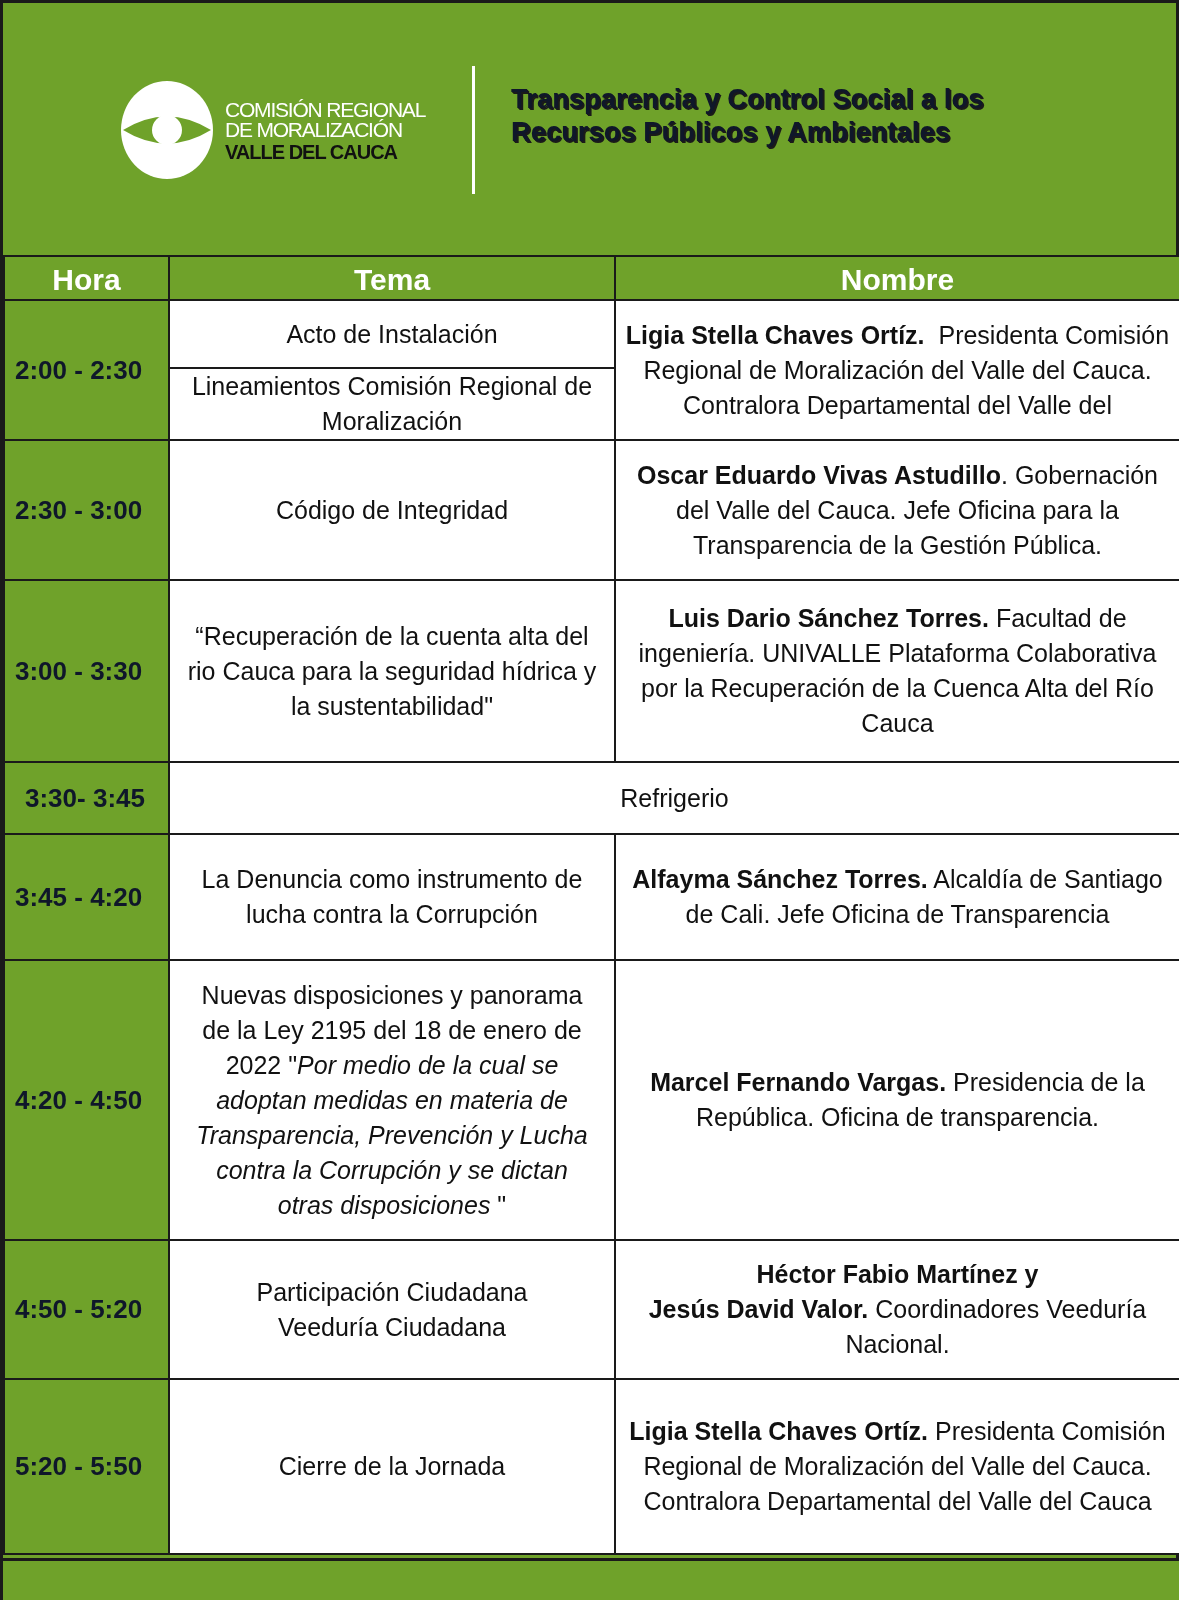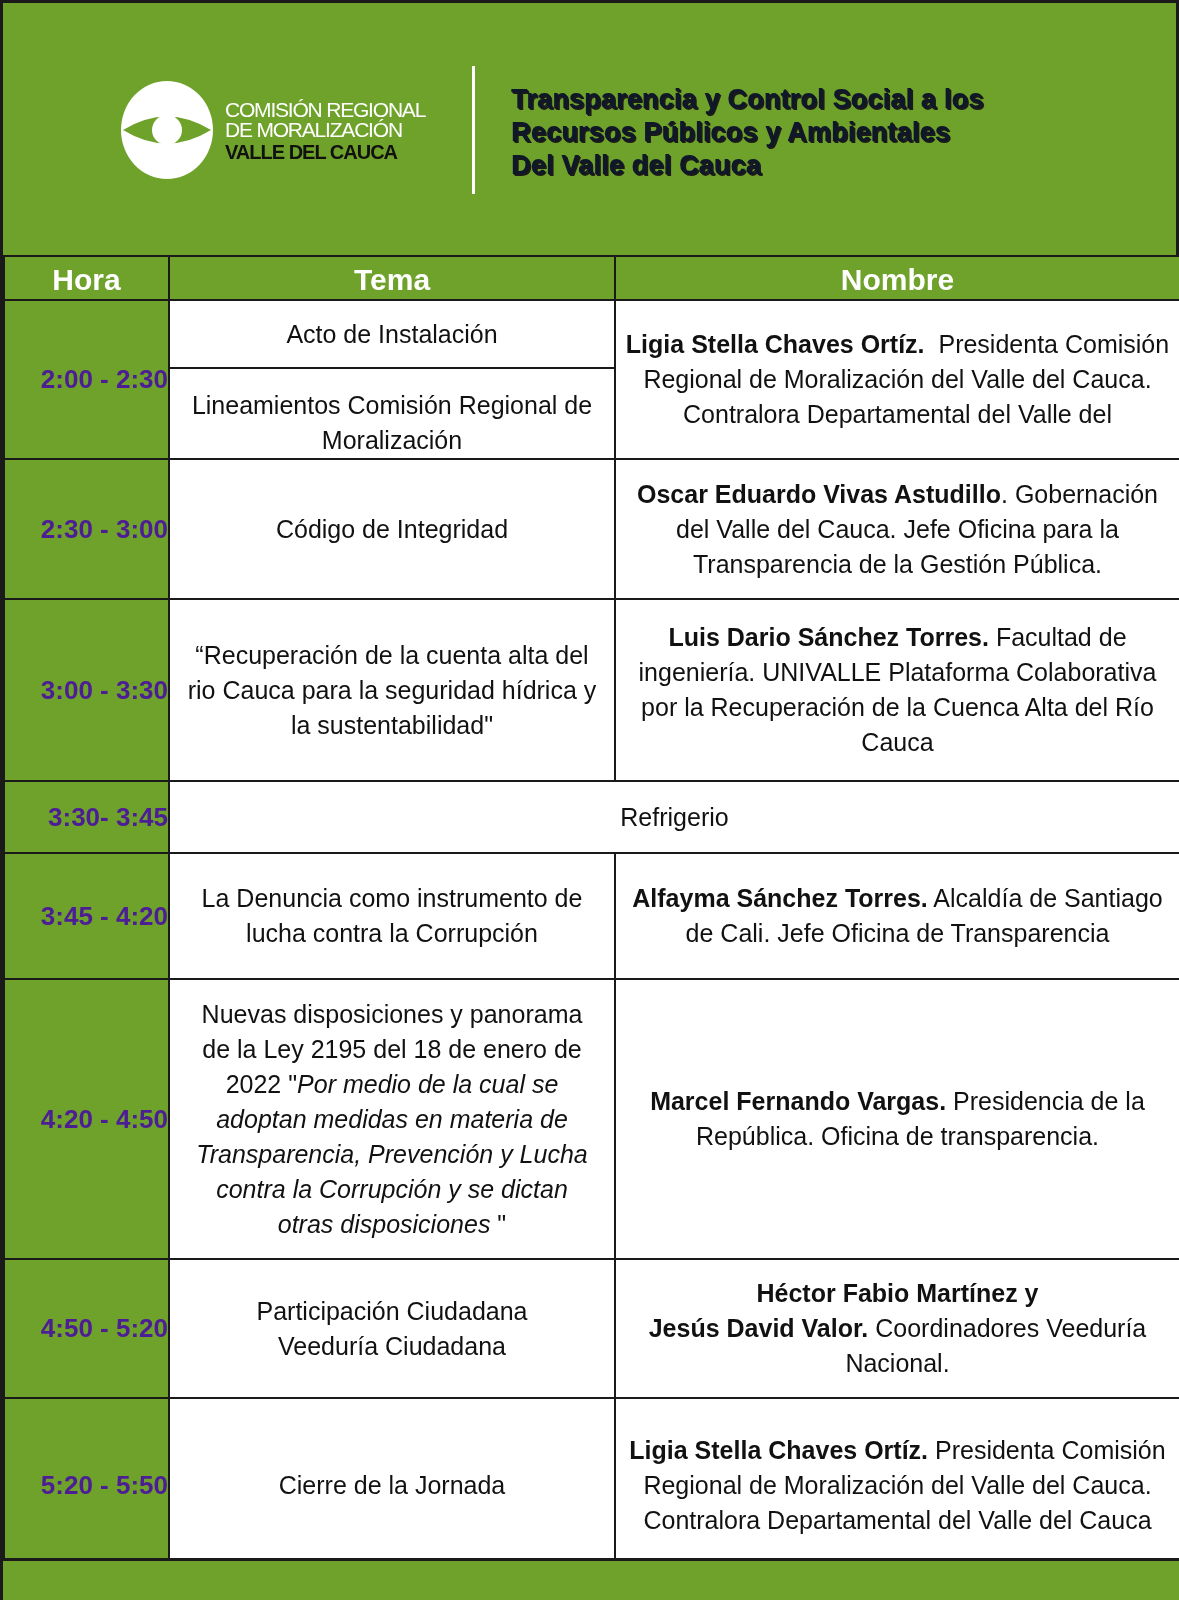--- a/index.html
+++ b/index.html
@@ -16,28 +16,28 @@
   .logo-line3 { display: block; font-size: 20px; color: #111; font-weight: bold; letter-spacing: -1px; margin-top: 2px; }
   .divider { position: absolute; left: 469px; top: 63px; width: 3px; height: 128px; background: #fff; }
   .title { position: absolute; left: 508px; top: 80px; color: #0f172a; font-weight: bold; font-size: 27px; line-height: 33px;
            text-shadow: 2px 2px 0 #1a1a1a, 1px 1px 0 #1a1a1a; letter-spacing: 0.2px; }
   .title span { display: block; }
 
   
   .tbl { position: absolute; left: 0; top: 252px; width: 1176px; border-collapse: collapse; table-layout: fixed; }
   .tbl td, .tbl th { border: 2px solid #1a1a1a; text-align: center; vertical-align: middle; }
   .tbl th { background: #6fa22a; color: #fff; font-size: 30px; font-weight: bold; height: 44px; padding-top: 4px; }
-  .tbl td.hora { background: #6fa22a; color: #4c1d95; font-weight: bold; font-size: 26px; text-align: right; padding-left: 10px; }
+  .tbl td.hora { background: #6fa22a; color: #0f172a; font-weight: bold; font-size: 26px; text-align: left; padding-left: 10px; }
   .tbl td.tema, .tbl td.nombre { background: #fff; font-size: 25px; line-height: 35px; color: #111; }
   .tbl td.nombre { padding: 16px 4px; }
   .tbl td.tema { padding: 0 8px; }
   .b { font-weight: bold; }
   .i { font-style: italic; }
   .line { display: block; }
-  .sub { display: flex; flex-direction: column; height: 100%; gap: 19px; }
+  .sub { display: flex; flex-direction: column; height: 100%; }
   .sub-top { border-bottom: 2px solid #1a1a1a; height: 68px; display: flex; align-items: center; justify-content: center; }
   .sub-bot { flex: 1; display: flex; flex-direction: column; justify-content: center; }
   .nm { overflow: hidden; }
 
   .footer-band { position: absolute; left: 0; top: 1555px; width: 1176px; height: 45px; background: #6fa22a; border-top: 3px solid #1a1a1a; }
 </style>
 </head>
 <body>
 
 <div class="frame">
@@ -50,21 +50,20 @@
     </svg>
     <div class="logo-text">
       <span class="logo-line1">COMISIÓN REGIONAL</span>
       <span class="logo-line2">DE MORALIZACIÓN</span>
       <span class="logo-line3">VALLE DEL CAUCA</span>
     </div>
     <div class="divider"></div>
     <div class="title">
       <span>Transparencia y Control Social a los</span>
       <span>Recursos Públicos y Ambientales</span>
-      <span>Del Valle del Cauca</span>
     </div>
   </div>
 
   <table class="tbl">
     <colgroup>
       <col style="width:165px">
       <col style="width:446px">
       <col style="width:565px">
     </colgroup>
     <thead>

